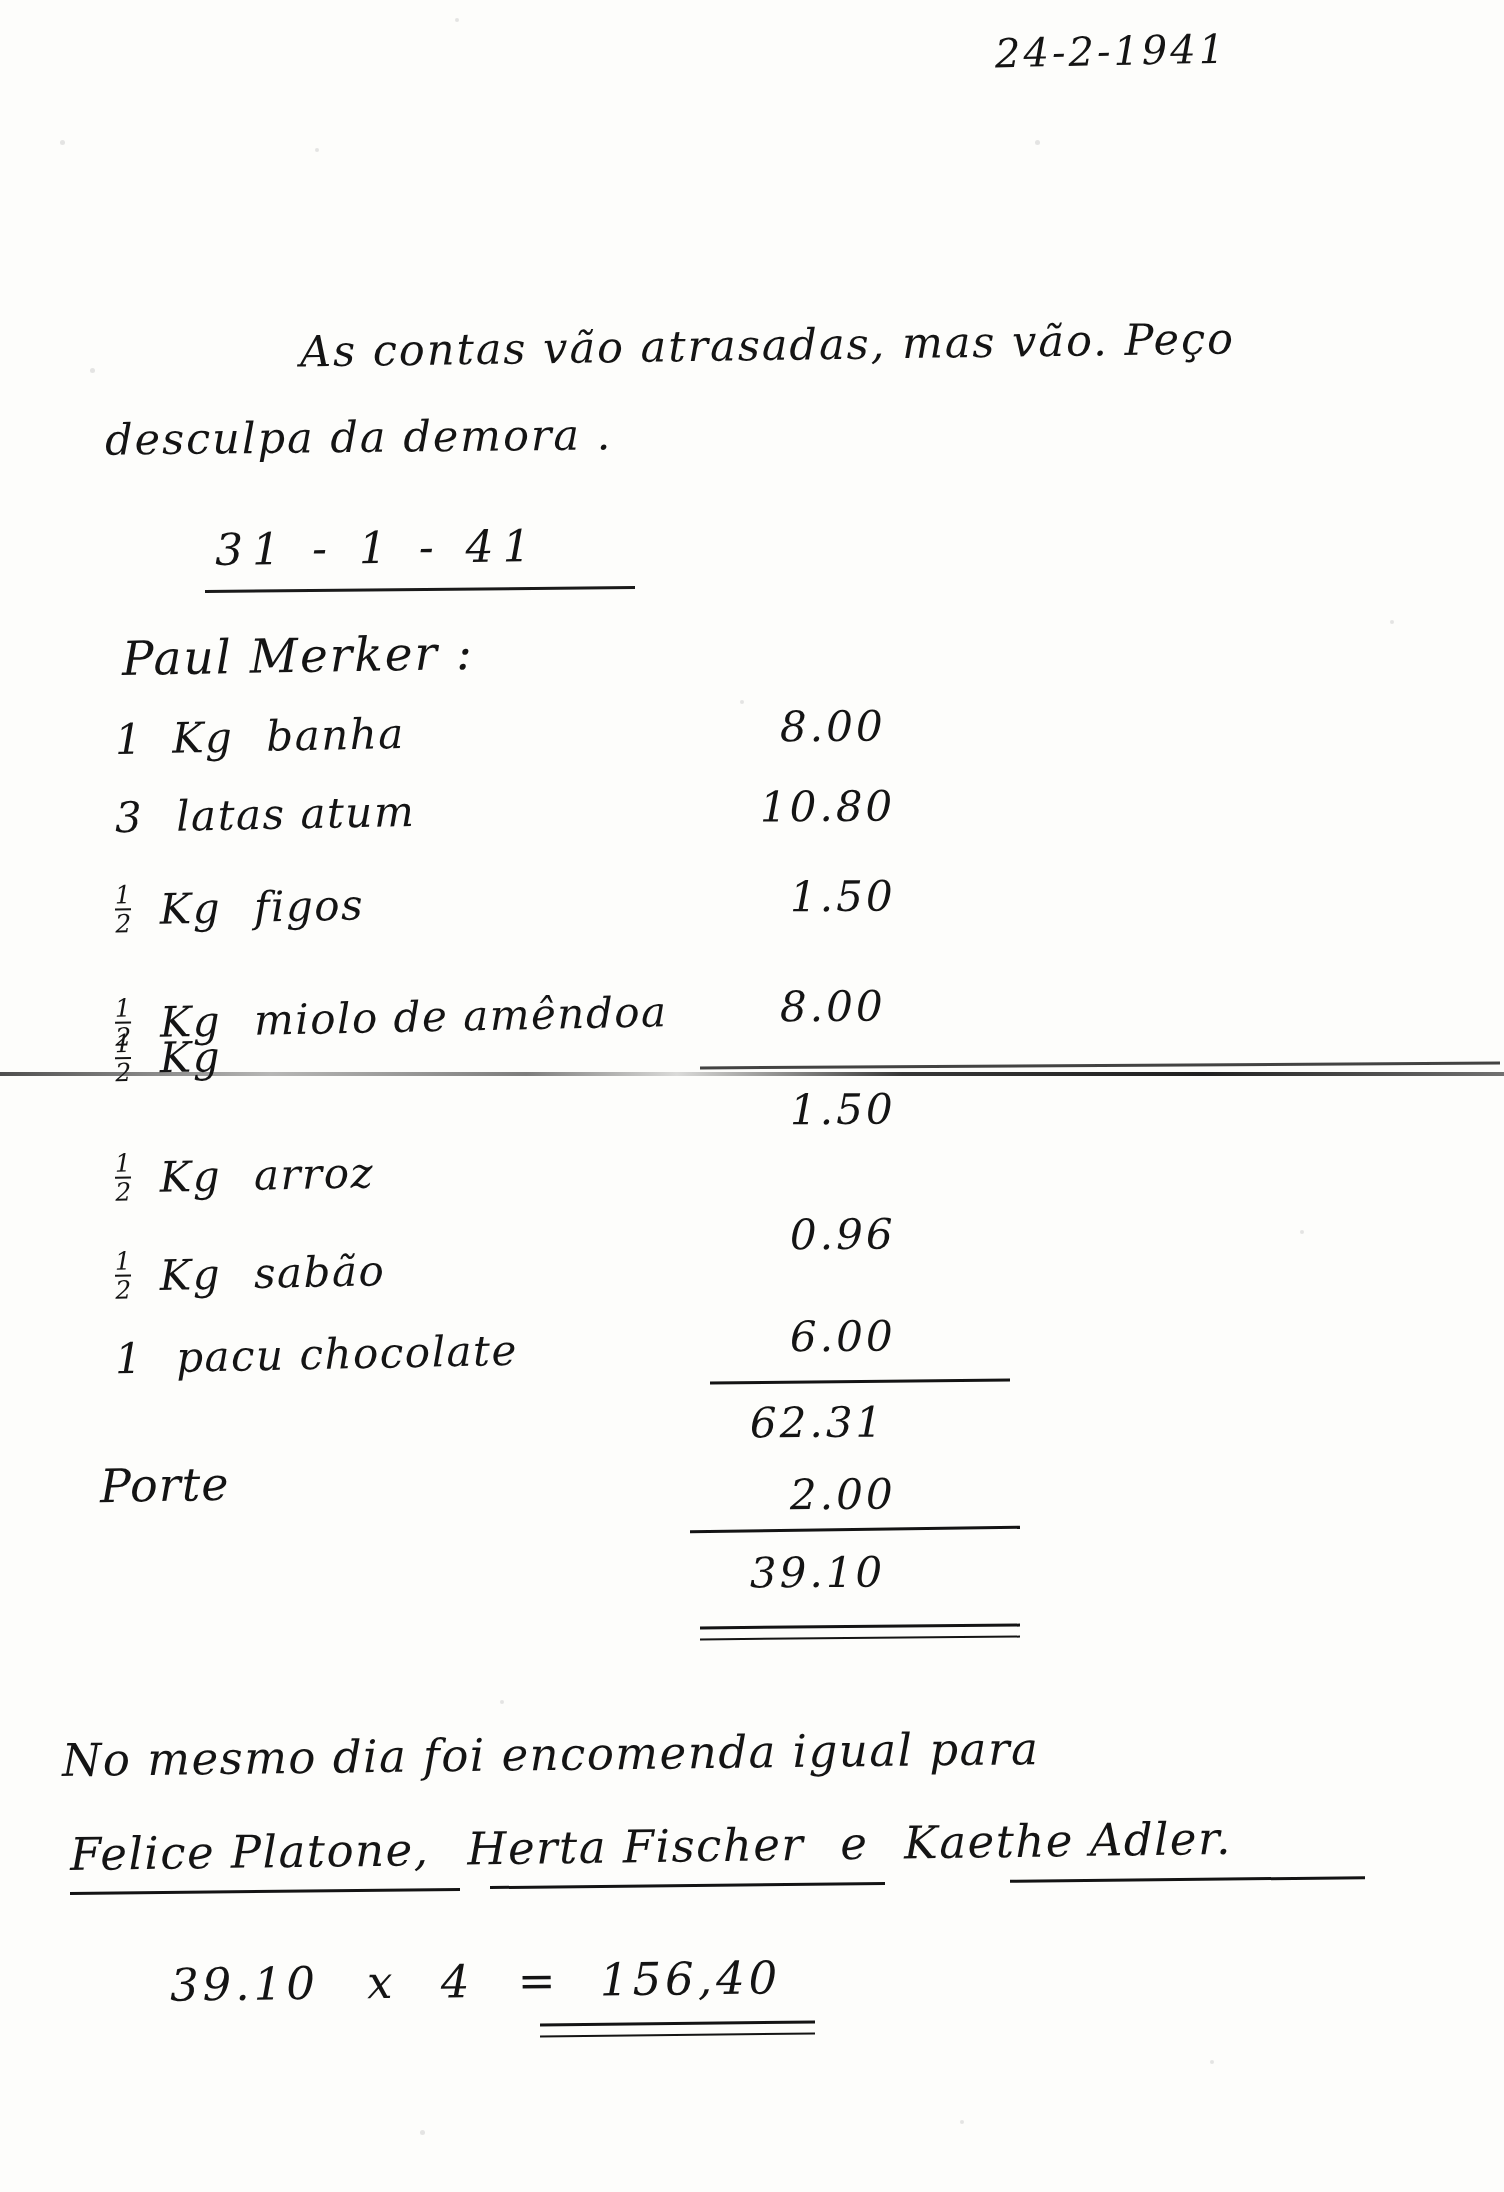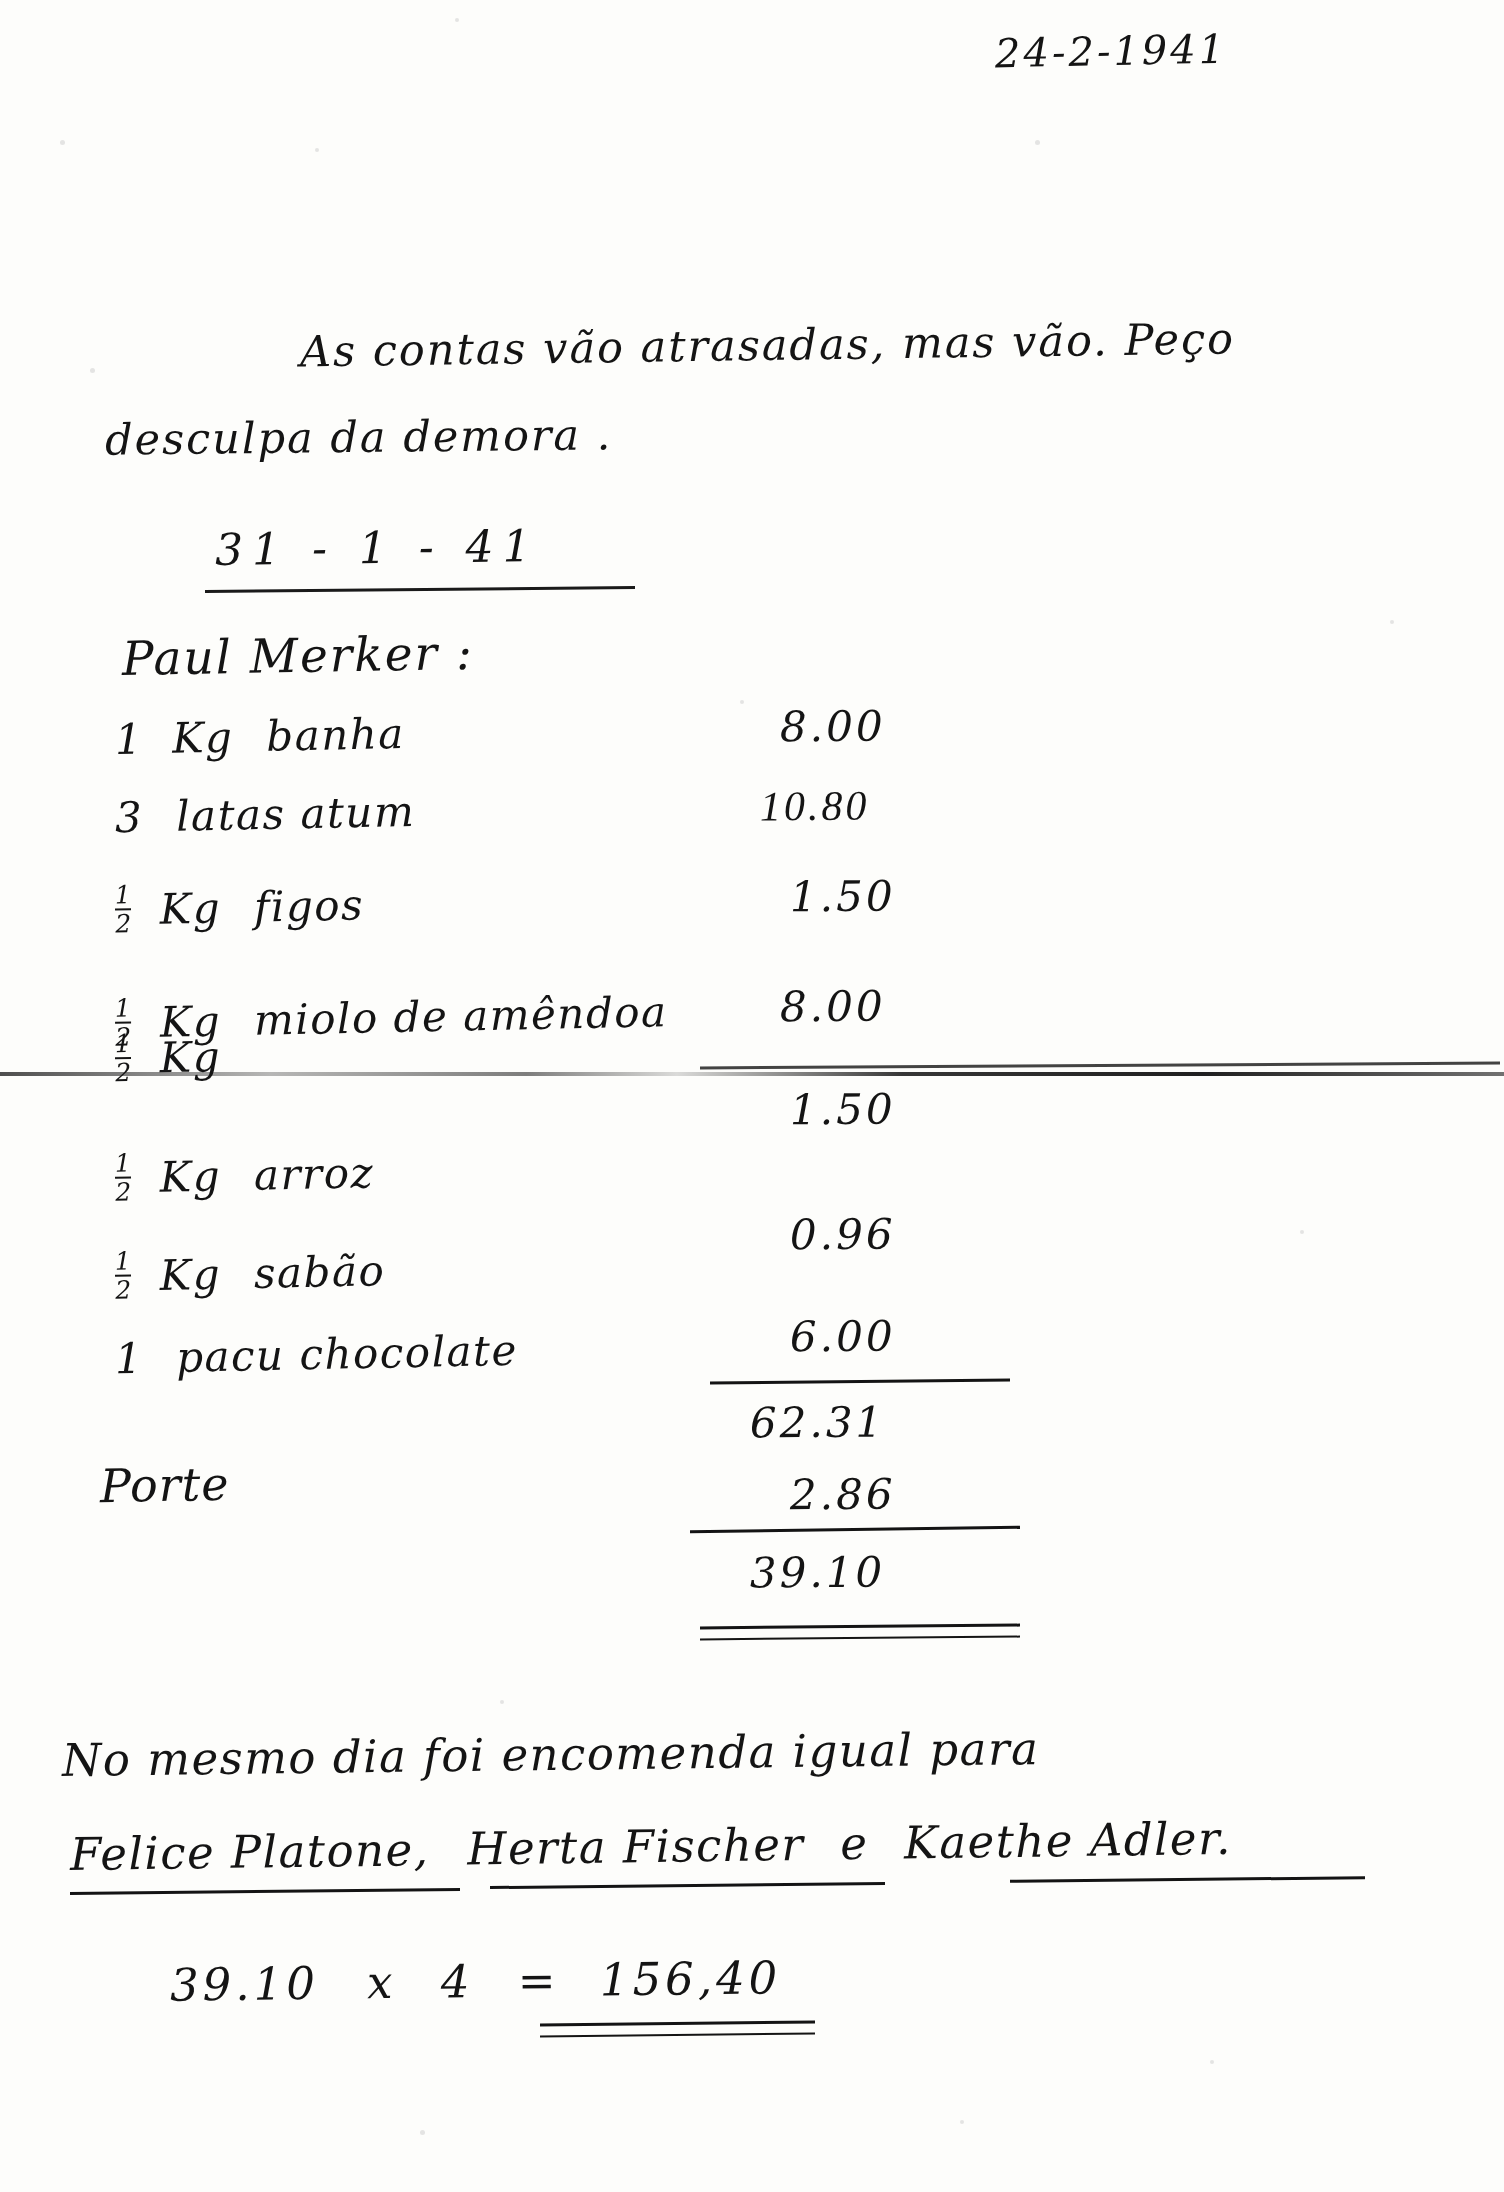--- a/index.html
+++ b/index.html
@@ -214,21 +214,21 @@
     <span>1</span>
     <span style="margin-left:14px;">Kg</span>
     <span style="margin-left:18px;">banha</span>
   </div>
   <div class="hw item-amount" style="left:780px; top:702px;">8.00</div>
 
   <div class="hw item-desc" style="top:790px;">
     <span>3</span>
     <span style="margin-left:18px;">latas atum</span>
   </div>
-  <div class="hw item-amount" style="left:760px; top:782px;font-family:Liberation Serif, serif;">10.80</div>
+  <div class="hw item-amount" style="left:760px; top:782px;">10.80</div>
 
   <div class="hw item-desc" style="top:880px;">
     <span class="frac">
       <span class="num">1</span>
       <span class="den">2</span>
     </span>
     <span style="margin-left:10px;">Kg</span>
     <span style="margin-left:18px;">figos</span>
   </div>
   <div class="hw item-amount" style="left:790px; top:872px;">1.50</div>
@@ -278,21 +278,21 @@
   <div class="hw item-desc" style="top:1330px;">
     <span>1</span>
     <span style="margin-left:18px;">pacu chocolate</span>
   </div>
   <div class="hw item-amount" style="left:790px; top:1312px;">6.00</div>
 
   <div class="rule" id="rule-subtotal"></div>
   <div class="hw item-amount" style="left:750px; top:1398px;">62.31</div>
 
   <div class="hw" style="left:100px; top:1458px; font-size:46px; transform:rotate(-1deg);">Porte</div>
-  <div class="hw item-amount" style="left:790px; top:1470px;">2.86</div>
+  <div class="hw item-amount" style="left:790px; top:1470px;">2.00</div>
   <div class="rule" id="rule-porte"></div>
 
   <div class="hw item-amount" style="left:750px; top:1548px;">39.10</div>
   <div class="rule" id="rule-total-a"></div>
   <div class="rule" id="rule-total-b"></div>
 
   <div class="hw" id="footer-line-1">No mesmo dia foi encomenda igual para</div>
 
   <div class="hw" id="footer-line-2">
     <span>Felice Platone</span><span>,</span>

